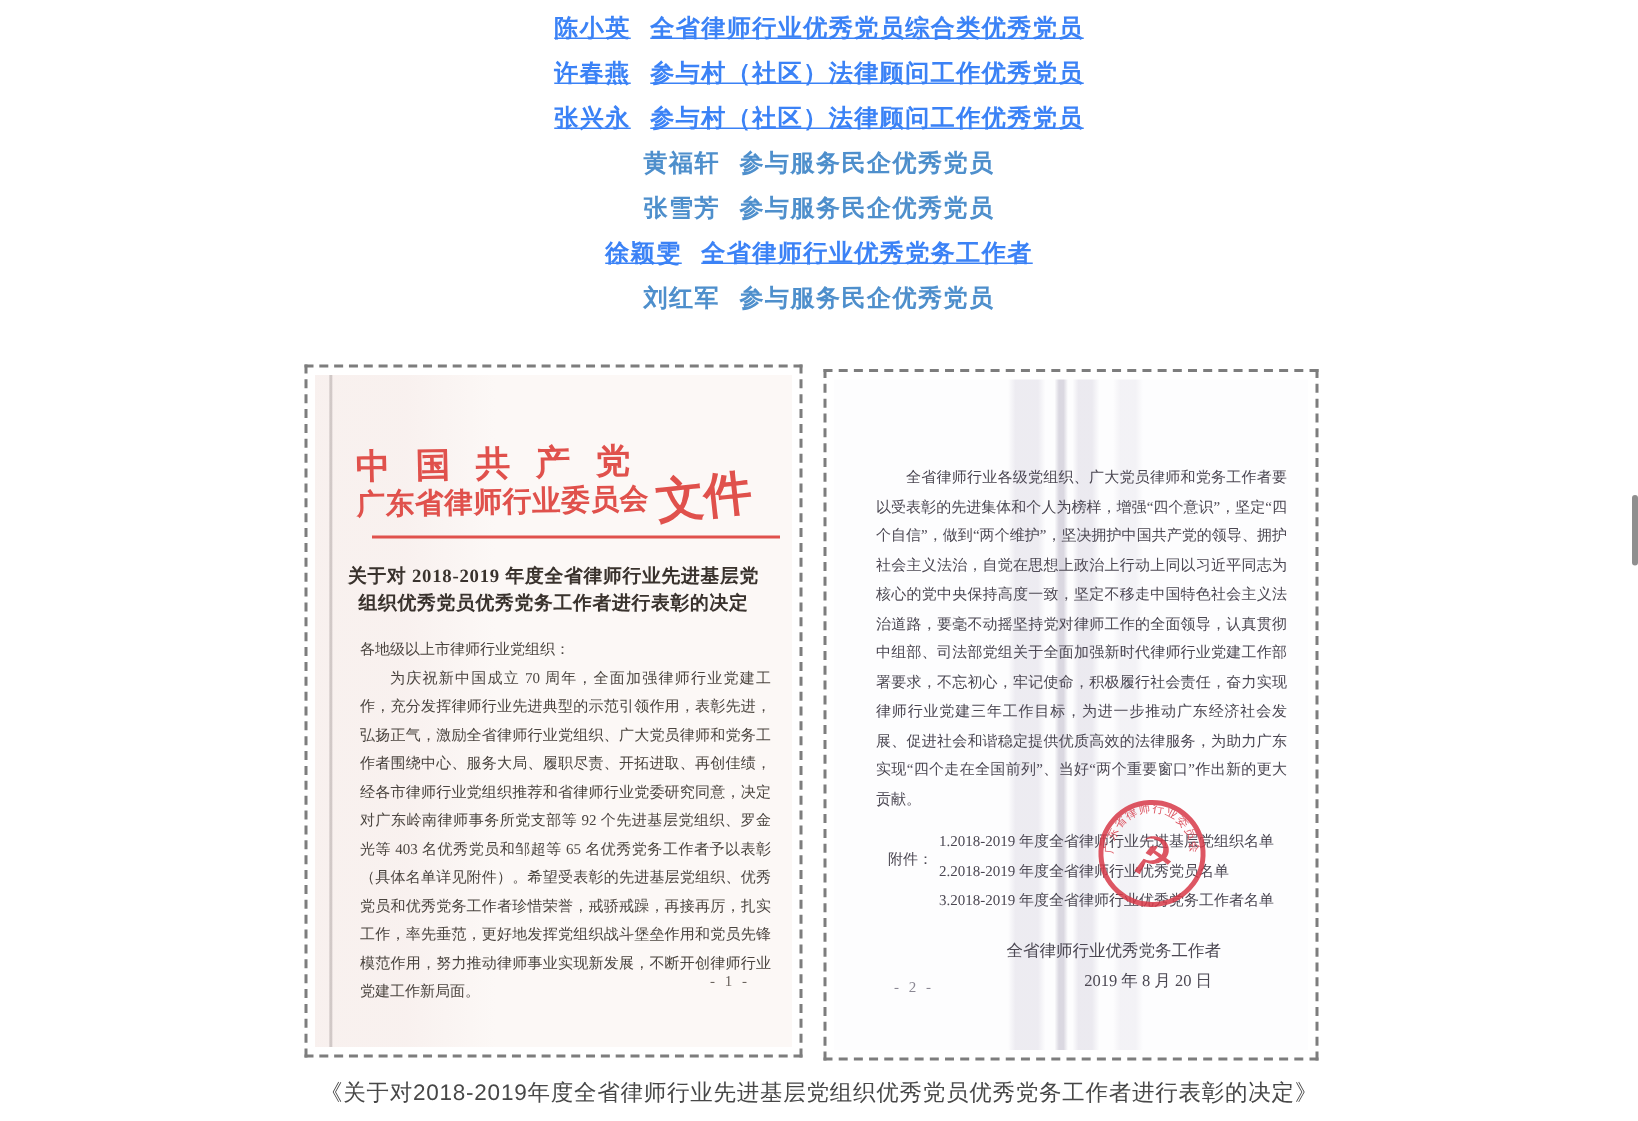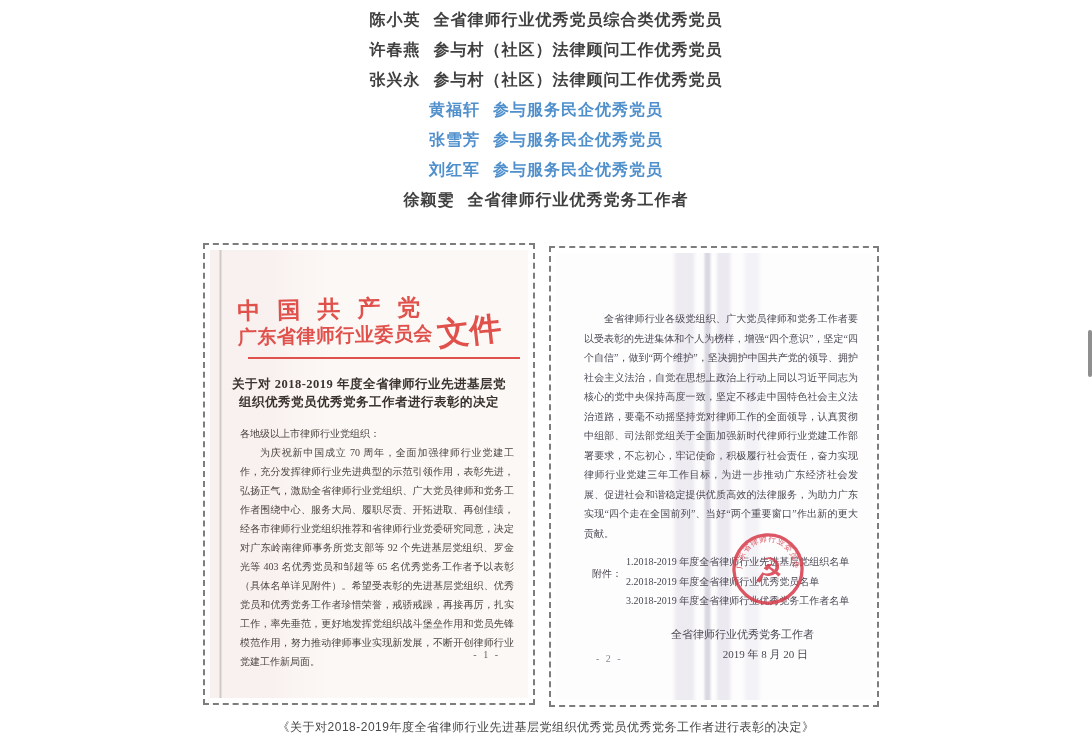--- a/index.html
+++ b/index.html
@@ -5,21 +5,21 @@
   html,body{margin:0;padding:0;}
   body{
     width:1092px;height:747px;position:relative;overflow:hidden;
     background:#ffffff;
     font-family:"Liberation Sans",sans-serif;
   }
   
   .honor-list{padding-top:5px;text-align:center;}
   .honor-line{height:30px;line-height:30px;font-size:16px;font-weight:bold;letter-spacing:1px;}
   .honor-line .t{margin-left:13px;}
-  .shade-dark{color:#404040;}
+  .shade-dark{color:#3b82f6;text-decoration:underline;}
   .shade-light{color:#4e8fcc;}
 
   
   .doc-frame{position:absolute;border:2px dashed #7d7d7d;box-sizing:border-box;background:#fff;}
   .doc-frame.left{left:203px;top:243px;width:332px;height:462px;}
   .doc-frame.right{left:549px;top:246px;width:330px;height:461px;}
   .paper{position:absolute;inset:5px;overflow:hidden;}
   .paper.left{
     background-color:#fcf8f6;
     background-image:
@@ -56,21 +56,21 @@
     text-align:justify;text-indent:2em;}
   .rp-attachments{margin:9px 12px 0 36px;font-size:10px;color:#4b4752;line-height:19.5px;position:relative;padding-left:34px;}
   .rp-att-label{position:absolute;left:0;top:12px;}
   .rp-sign-org{margin-top:13px;text-align:right;padding-right:58px;font-size:11px;color:#4b4752;line-height:20px;}
   .rp-sign-date{text-align:right;padding-right:64px;font-size:11px;color:#4b4752;line-height:20px;}
   .rp-pagenum{position:absolute;left:40px;bottom:36px;font-size:10px;color:#8a8793;letter-spacing:2px;}
   .seal{position:absolute;left:180px;top:284px;width:74px;height:74px;opacity:.85;transform:rotate(-3deg);z-index:5;}
 
   
   .caption{position:absolute;left:0;top:719px;width:100%;text-align:center;
-    font-size:12px;color:#474747;letter-spacing:.5px;}
+    font-size:15px;color:#474747;letter-spacing:.5px;}
   .scrollbar-thumb{position:absolute;right:0;top:330px;width:4px;height:47px;background:#8f8f8f;border-radius:2px;}
 </style>
 </head>
 <body>
 
 <div class="honor-list">
   <div class="honor-line shade-dark">
     <span class="n">陈小英</span><span class="t">全省律师行业优秀党员综合类优秀党员</span>
   </div>
   <div class="honor-line shade-dark">
@@ -78,25 +78,25 @@
   </div>
   <div class="honor-line shade-dark">
     <span class="n">张兴永</span><span class="t">参与村（社区）法律顾问工作优秀党员</span>
   </div>
   <div class="honor-line shade-light">
     <span class="n">黄福轩</span><span class="t">参与服务民企优秀党员</span>
   </div>
   <div class="honor-line shade-light">
     <span class="n">张雪芳</span><span class="t">参与服务民企优秀党员</span>
   </div>
+  <div class="honor-line shade-dark">
+    <span class="n">徐颖雯</span><span class="t">全省律师行业优秀党务工作者</span>
+  </div>
   <div class="honor-line shade-light">
     <span class="n">刘红军</span><span class="t">参与服务民企优秀党员</span>
-  </div>
-  <div class="honor-line shade-dark">
-    <span class="n">徐颖雯</span><span class="t">全省律师行业优秀党务工作者</span>
   </div>
 </div>
 
 <div class="doc-frame left">
   <div class="paper left doc-serif">
     <div class="lp-header">
       <div class="lp-header-left">
         <div class="lp-h1">中国共产党</div>
         <div class="lp-h2">广东省律师行业委员会</div>
       </div>

